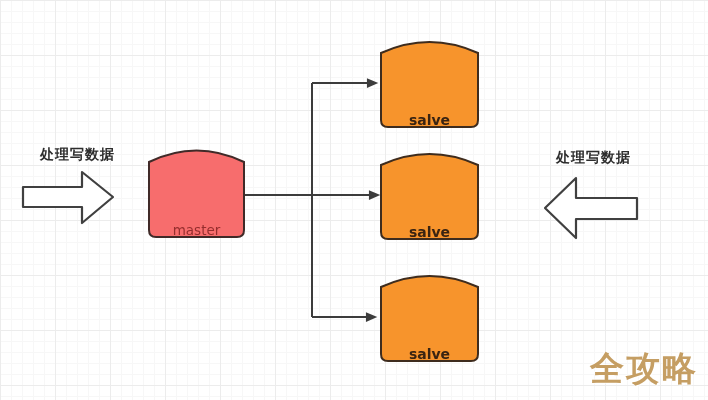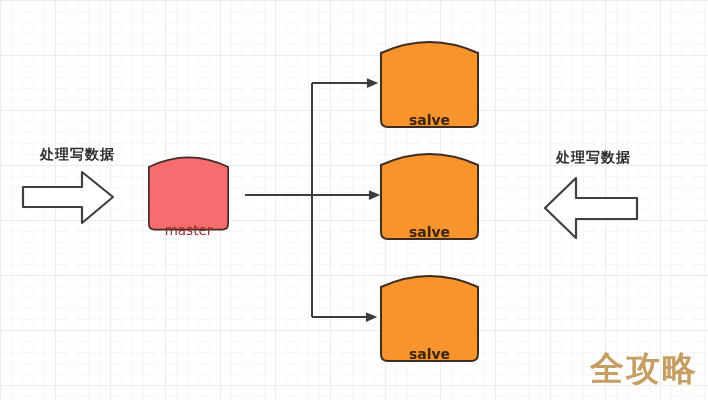--- a/index.html
+++ b/index.html
@@ -34,21 +34,21 @@
   .node svg {
     position: absolute;
     left: 0; top: 0;
     width: 100%; height: 100%;
   }
   .node-label {
     position: relative;
     padding-top: 12px;
     z-index: 2;
   }
-  .master-node   { left: 148px; top: 146px; width: 81px; height: 92px; }
+  .master-node   { left: 148px; top: 146px; width: 97px; height: 92px; }
   .slave-node-1  { left: 380px; top: 38px;  width: 99px; height: 90px; }
   .slave-node-2  { left: 380px; top: 150px; width: 99px; height: 90px; }
   .slave-node-3  { left: 380px; top: 272px; width: 99px; height: 90px; }
   .master-label  { font-size: 13.5px; color: #962e2e; }
   .slave-label   { font-size: 14px; font-weight: bold; color: #3a2412; }
   .flow-label {
     position: absolute;
     font-size: 14px;
     font-weight: bold;
     color: #2d2d2d;

